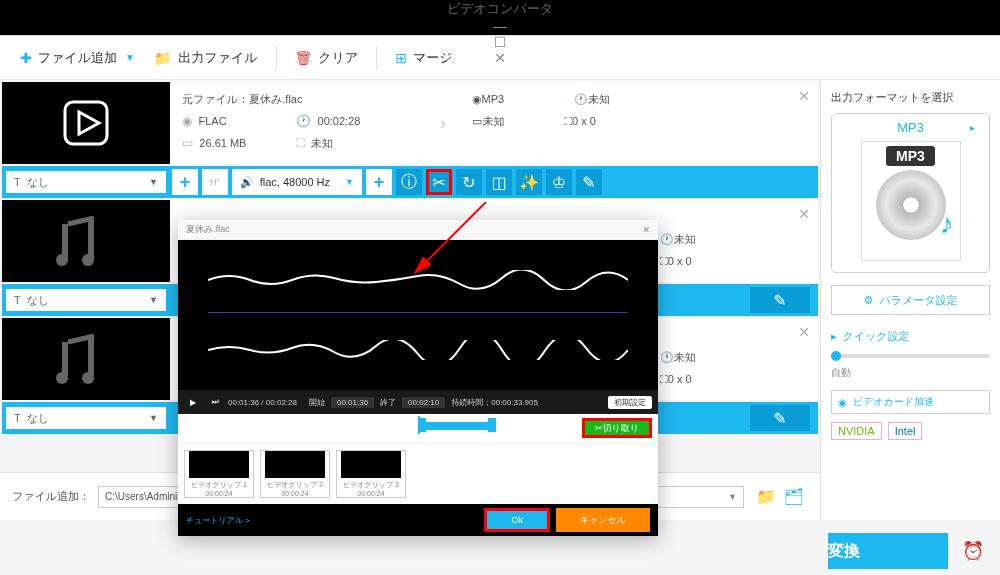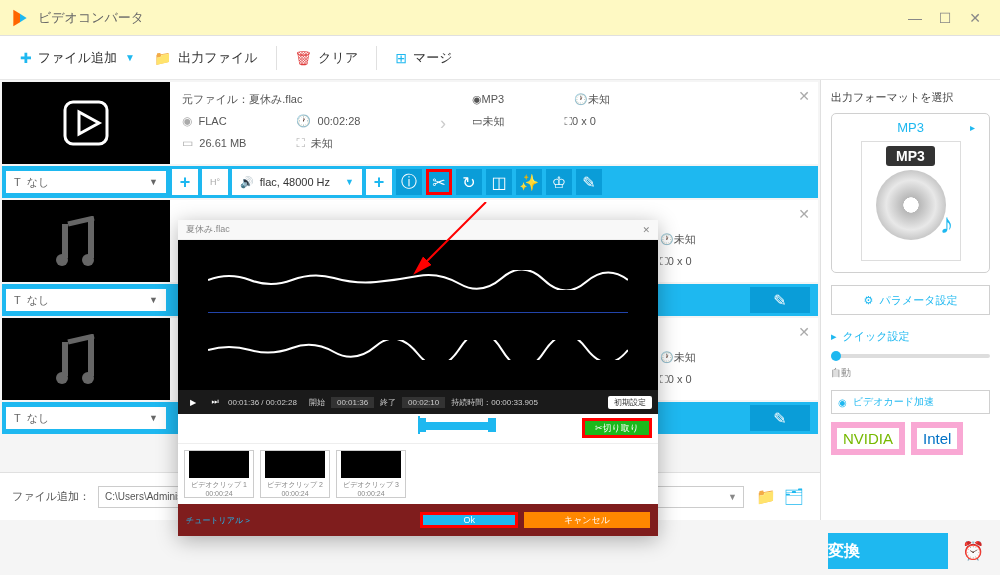--- a/index.html
+++ b/index.html
@@ -1,18 +1,18 @@
 <!DOCTYPE html>
 <html><head>
 <meta charset="utf-8">
 <style>
 * { margin: 0; padding: 0; box-sizing: border-box; font-family: "Meiryo", "Hiragino Sans", sans-serif; }
 body { width: 1000px; height: 575px; background: #f5f5f5; position: relative; overflow: hidden; }
 
-.titlebar { height: 36px; background: #fef9c3; display: flex; align-items: center; padding: 0 10px; border-bottom: 1px solid #e0e0e0; }
+.titlebar { height: 36px; background: #000000; display: flex; align-items: center; padding: 0 10px; border-bottom: 1px solid #e0e0e0; flex-direction: column; }
 .titlebar .logo { width: 20px; height: 20px; margin-right: 8px; }
 .titlebar .title { font-size: 13px; color: #666; flex: 1; }
 .titlebar .winbtn { width: 30px; height: 20px; display: flex; align-items: center; justify-content: center; color: #888; cursor: pointer; font-size: 14px; }
 
 .toolbar { height: 44px; background: #fff; display: flex; align-items: center; padding: 0 10px; border-bottom: 1px solid #e8e8e8; }
 .toolbar .btn { display: flex; align-items: center; padding: 0 10px; height: 36px; font-size: 13px; color: #333; cursor: pointer; }
 .toolbar .btn .ico { margin-right: 6px; font-size: 14px; }
 .toolbar .sep { width: 1px; height: 24px; background: #e0e0e0; margin: 0 8px; }
 
 .main-area { display: flex; height: 440px; }
@@ -46,21 +46,21 @@
 .format-img .disc { width:70px; height:70px; border-radius:50%; background: radial-gradient(circle, #fff 15%, #b8b8b8 16%, #e8e8e8 50%, #999 100%); position:relative;}
 .format-img .wave { position:absolute; right:-8px; bottom:0; color:#1eb8f0; font-size:28px; }
 
 .param-btn { margin-top: 12px; height: 30px; border:1px solid #d0d0d0; display:flex; align-items:center; justify-content:center; font-size:11px; color:#1eb8f0; cursor:pointer;}
 .quick-label { margin-top: 14px; font-size:11px; color:#1eb8f0; display:flex; align-items:center;}
 .slider-track { margin-top:10px; height:4px; background:#ddd; border-radius:2px; position:relative;}
 .slider-track .knob { width:10px; height:10px; border-radius:50%; background:#1eb8f0; position:absolute; left:0; top:-3px;}
 .slider-label { font-size:10px; color:#888; margin-top:8px;}
 .gpu-btn { margin-top:10px; height:24px; border:1px solid #d0d0d0; display:flex; align-items:center; padding:0 6px; font-size:10px; color:#1eb8f0;}
 .gpu-logos { margin-top:8px; display:flex; gap:6px; }
-.gpu-logos span { font-size:15px; padding:2px 6px; border:6px solid #f9a8d4; color:#888;}
+.gpu-logos span { font-size:11px; padding:2px 6px; border:1px solid #f9a8d4; color:#888;}
 
 .bottom-bar { position:absolute; bottom:0; left:0; width:820px; height:48px; background:#fff; border-top:1px solid #e0e0e0; display:flex; align-items:center; padding:0 12px;}
 .bottom-bar .lbl { font-size:11px; color:#555;}
 .bottom-bar .path { flex:1; font-size:10px; color:#555; border:1px solid #ccc; height:22px; padding:0 6px; display:flex; align-items:center; margin:0 8px;}
 .bottom-bar .ico { width:28px; height:28px; display:flex; align-items:center; justify-content:center; color:#1eb8f0; cursor:pointer;}
 .convert-btn { position:absolute; bottom:6px; right:52px; width:120px; height:36px; background:#1eb8f0; color:#fff; display:flex; align-items:center; font-size:16px; font-weight:bold; cursor:pointer;}
 .timer-btn { position:absolute; bottom:10px; right:12px; width:28px; height:28px; color:#1eb8f0; display:flex; align-items:center; justify-content:center; cursor:pointer; font-size:18px;}
 
 
 .modal { position:absolute; left:178px; top:220px; width:480px; background:#fff; box-shadow:0 4px 20px rgba(0,0,0,0.3); z-index:100;}
@@ -74,24 +74,24 @@
 .transport { height:24px; background:#1a1a1a; display:flex; align-items:center; padding:0 6px; font-size:8px; color:#ccc;}
 .transport .tbtn { width:18px; height:18px; display:flex; align-items:center; justify-content:center; color:#fff; margin-right:4px; cursor:pointer;}
 .transport .time { margin-right:12px;}
 .trim-area { height:30px; background:#fff; border-bottom:1px solid #eee; position:relative; display:flex; align-items:center;}
 .trim-area .playhead { position:absolute; left:240px; top:2px; width:2px; height:18px; background:#1eb8f0;}
 .trim-area .handle { position:absolute; top:4px; width:8px; height:14px; background:#1eb8f0;}
 .trim-area .cut-btn { position:absolute; right:6px; top:4px; height:20px; padding:0 10px; background:#1bb81b; color:#fff; font-size:9px; display:flex; align-items:center; border:3px solid #ff0000;}
 .clips-row { height:60px; background:#fff; display:flex; gap:6px; padding:6px;}
 .clip { width:70px; height:48px; border:1px solid #ccc; display:flex; flex-direction:column; align-items:center; justify-content:center; font-size:7px; color:#888;}
 .clip .cthumb { width:60px; height:30px; background:#000; margin-bottom:2px;}
-.modal-footer { height:32px; background:#7f1d1d; display:flex; align-items:center; padding:0 8px; font-size:8px;}
+.modal-footer { height:32px; background:#000000; display:flex; align-items:center; padding:0 8px; font-size:8px;}
 .modal-footer .tut { color:#1eb8f0; cursor:pointer;}
 .modal-footer .spacer { flex:1;}
-.modal-footer .mbtn { height:16px; padding:0 40px; font-size:9px; color:#fff; display:flex; align-items:center; cursor:pointer;}
+.modal-footer .mbtn { height:24px; padding:0 24px; font-size:9px; color:#fff; display:flex; align-items:center; cursor:pointer;}
 .modal-footer .ok { background:#1eb8f0; border:3px solid #ff0000; margin-right:6px;}
 .modal-footer .cancel { background:#ff8800;}
 
 .red-arrow { position:absolute; left:386px; top:202px; z-index:101; pointer-events:none;}
 
 .info-right { width:280px; padding:6px 12px; font-size:11px;}
 .info-right .line { display:flex; align-items:center; height:22px; color:#555;}
 .info-right .red-title { color:#ff3333;}
 </style>
 </head>

